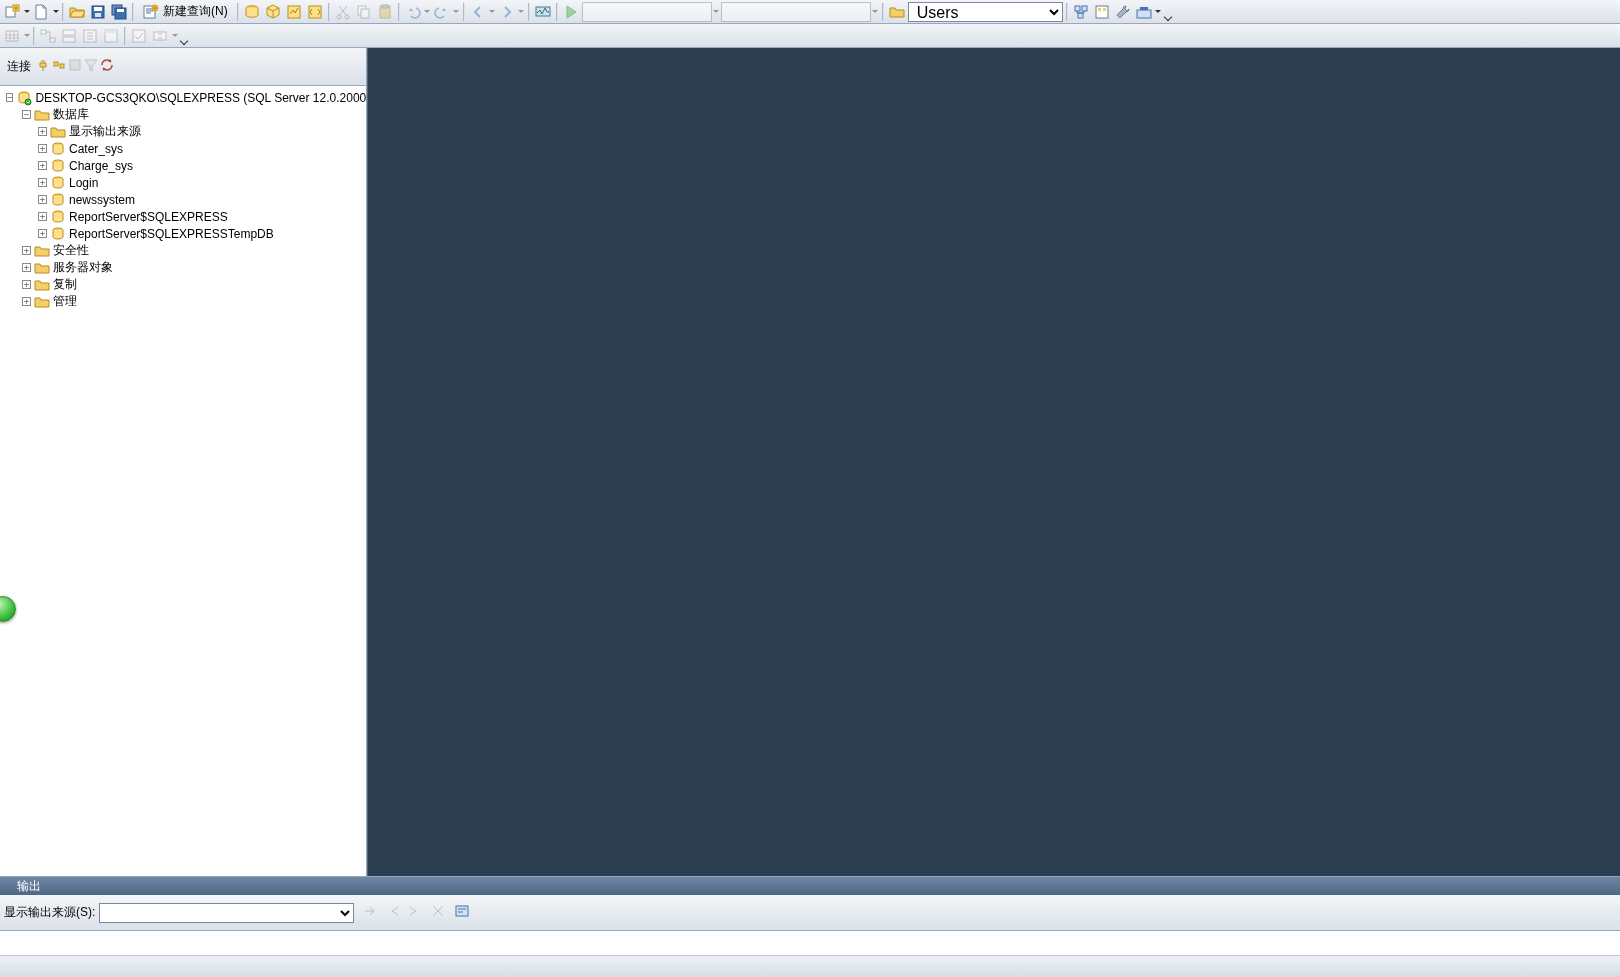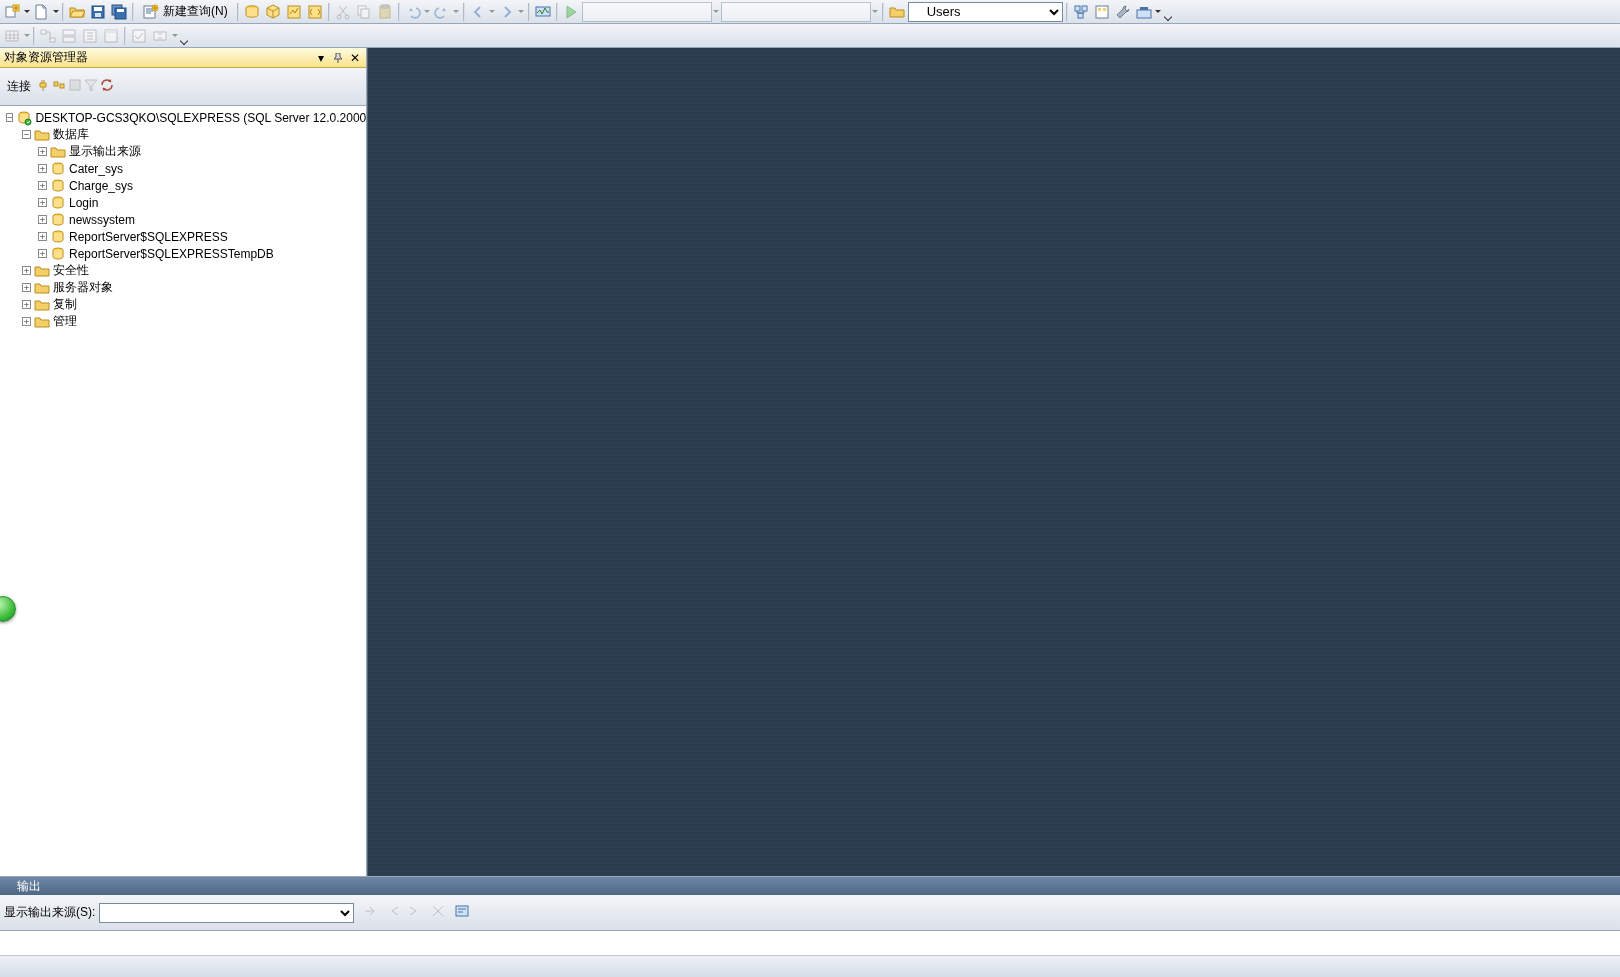--- a/index.html
+++ b/index.html
@@ -6,21 +6,21 @@
 *{box-sizing:border-box}
 .app{display:flex;flex-direction:column;height:100vh}
 
 
 .tb{display:flex;align-items:center;height:24px;background:linear-gradient(#f3f5f8,#dbe1ea);border-bottom:1px solid #9aa7b8;padding:0 2px;gap:1px}
 .tb .btn,.tb .drop{display:flex;align-items:center;justify-content:flex-end;height:20px;min-width:20px;padding:0 2px;cursor:pointer}
 .tb .sep{width:2px;height:18px;margin:0 2px;background:linear-gradient(to right,#9aa7b8,#f0f4f8)}
 .tb .caret{width:7px;height:20px;display:flex;align-items:center;justify-content:center}
 .tb .caret::after{content:"";border:3px solid transparent;border-top-color:#333;margin-top:3px}
 .tb .txtbtn{padding:0 6px;gap:4px}
-.tb input.combo,.tb select.combo{height:20px;border:1px solid #7a8a9d;background:#fff;font-size:13px;padding:0 14px}
+.tb input.combo,.tb select.combo{height:20px;border:1px solid #7a8a9d;background:#fff;font-size:16px;padding:0 4px}
 .tb .combo-wide{width:130px}
 .tb .combo-wider{width:150px}
 .overflow{width:10px;height:20px;display:flex;align-items:flex-end;justify-content:center;padding-bottom:2px}
 .overflow::after{content:"";width:5px;height:5px;border-right:1px solid #333;border-bottom:1px solid #333;transform:rotate(45deg)}
 
 
 .ic{width:16px;height:16px;display:inline-block;position:relative}
 .ic svg{width:16px;height:16px;display:block}
 
 
@@ -344,31 +344,20 @@
             <path d="M6 6h4M6 10h4" stroke="#888"></path>
           </svg>
         </span>
       </div>
     <div class="caret dis"></div>
     <div class="overflow"></div>
   </div>
 
   <div class="mid">
     <div class="explorer">
-      <div class="ex-title">
-        <span>对象资源管理器</span>
-        <span class="spacer"></span>
-        <span class="winbtn">▾</span>
-        <span class="winbtn">
-            <svg width="10" height="10" viewBox="0 0 10 10">
-              <path d="M3 0h4v4l2 2H1l2-2zM5 6v4" stroke="#555" fill="#ddd"></path>
-            </svg>
-          </span>
-        <span class="winbtn">✕</span>
-      </div>
       <div class="ex-tb">
         <span class="lbl">连接</span>
         <div class="caret"></div>
         <div class="btn"><span class="ic"><svg viewBox="0 0 16 16">
                 <path d="M5 6h6v4H5z" fill="#f4cf67" stroke="#b98e1f"></path>
                 <path d="M7 3v3M9 3v3M8 10v4" stroke="#b98e1f"></path>
               </svg></span></div>
         <div class="btn"><span class="ic"><svg viewBox="0 0 16 16">
                 <rect x="3" y="5" width="4" height="4" fill="#f4cf67" stroke="#b98e1f"></rect>
                 <rect x="9" y="7" width="4" height="4" fill="#f4cf67" stroke="#b98e1f"></rect>

